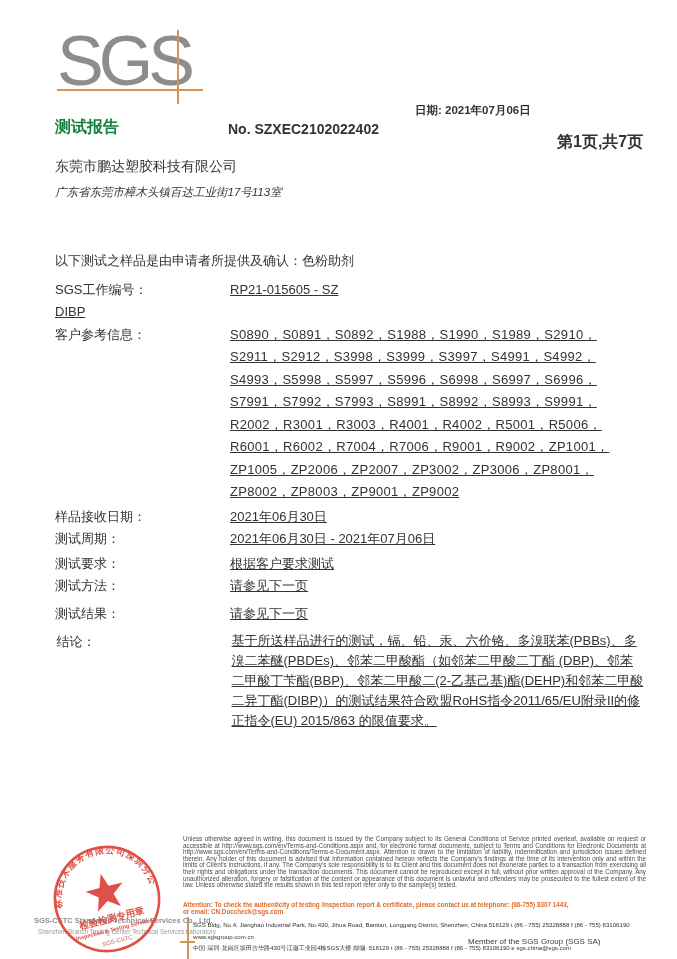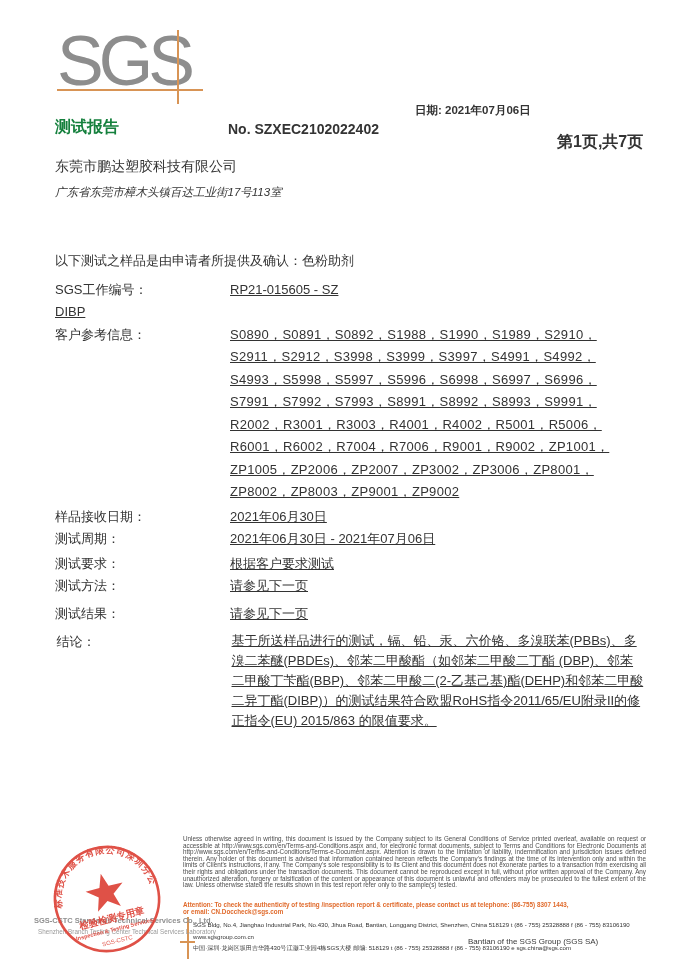--- a/index.html
+++ b/index.html
@@ -133,21 +133,21 @@
     <div>Attention: To check the authenticity of testing /inspection report &amp; certificate, please contact us at telephone: (86-755) 8307 1443,</div>
     <div>or email: CN.Doccheck@sgs.com</div>
   </div>
 
   <div class="addr-vline"></div>
   <div class="addr-hline"></div>
   <div class="address-block">
     <div>SGS Bldg, No.4, Jianghao Industrial Park, No.430, Jihua Road, Bantian, Longgang District, Shenzhen, China 518129    t (86 - 755) 25328888    f (86 - 755) 83106190    www.sgsgroup.com.cn</div>
     <div>中国·深圳·龙岗区坂田吉华路430号江灏工业园4栋SGS大楼      邮编: 518129    t (86 - 755) 25328888    f (86 - 755) 83106190    e sgs.china@sgs.com</div>
   </div>
-  <div class="member">Bantian of the SGS Group (SGS SA)</div>
+  <div class="member">Member of the SGS Group (SGS SA)</div>
 
   <div class="company-line1">SGS-CSTC Standards Technical Services Co., Ltd.</div>
   <div class="company-line2">Shenzhen Branch Testing Center Technical Services Laboratory</div>
 
   <div class="stamp-area">
     <svg class="stamp-svg" width="118" height="112" viewBox="0 0 118 112">
       <defs>
         <path id="rimTop" d="M 13,56 A 46,46 0 0 1 105,56" fill="none"></path>
       </defs>
       <circle cx="59" cy="56" r="52" fill="none" stroke="#dd4338" stroke-width="2.6"></circle>

